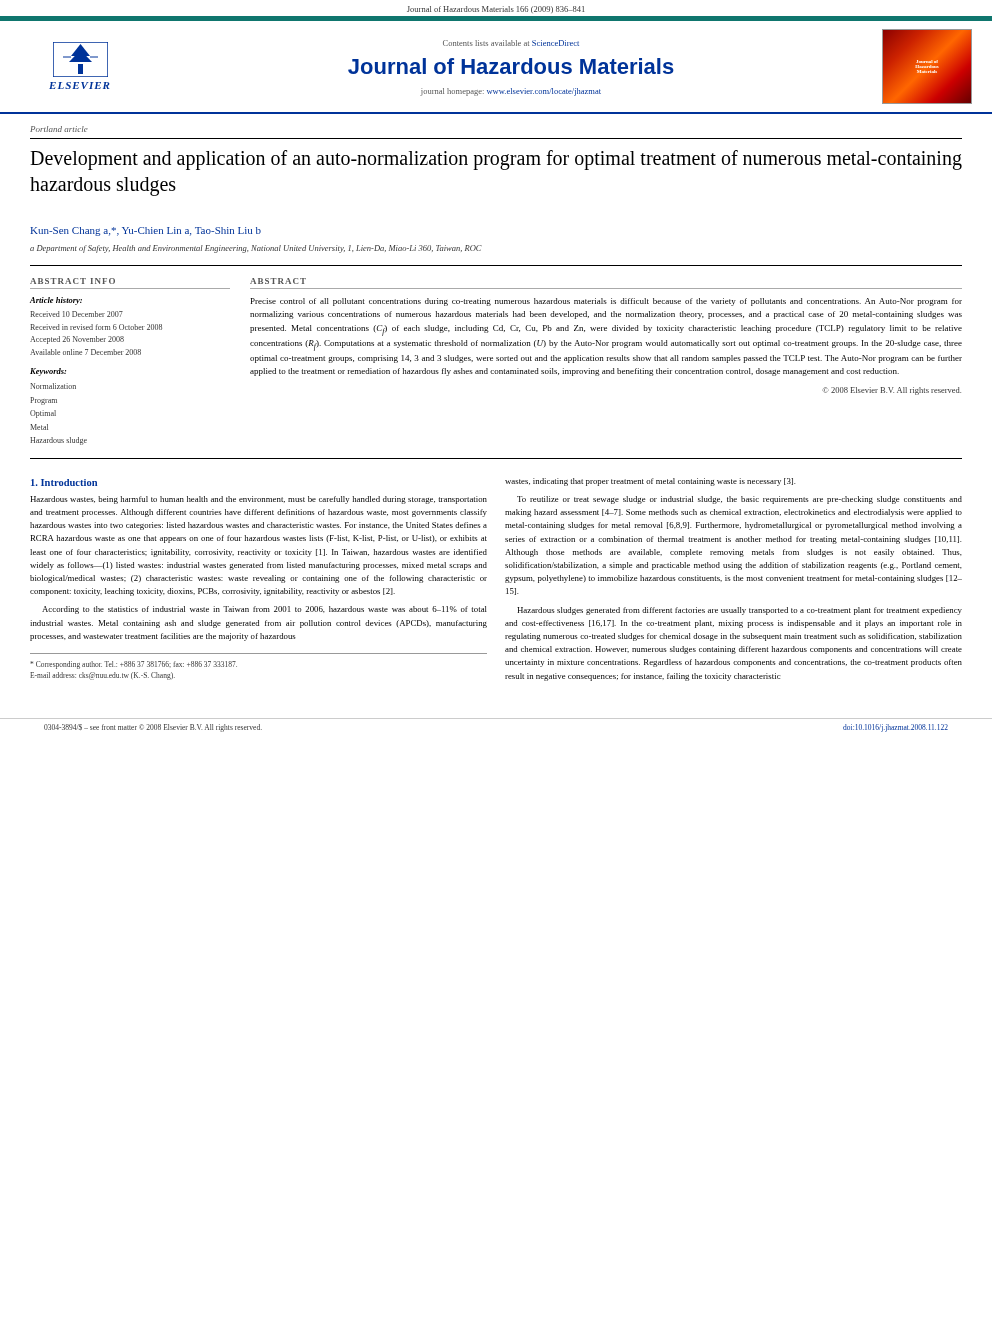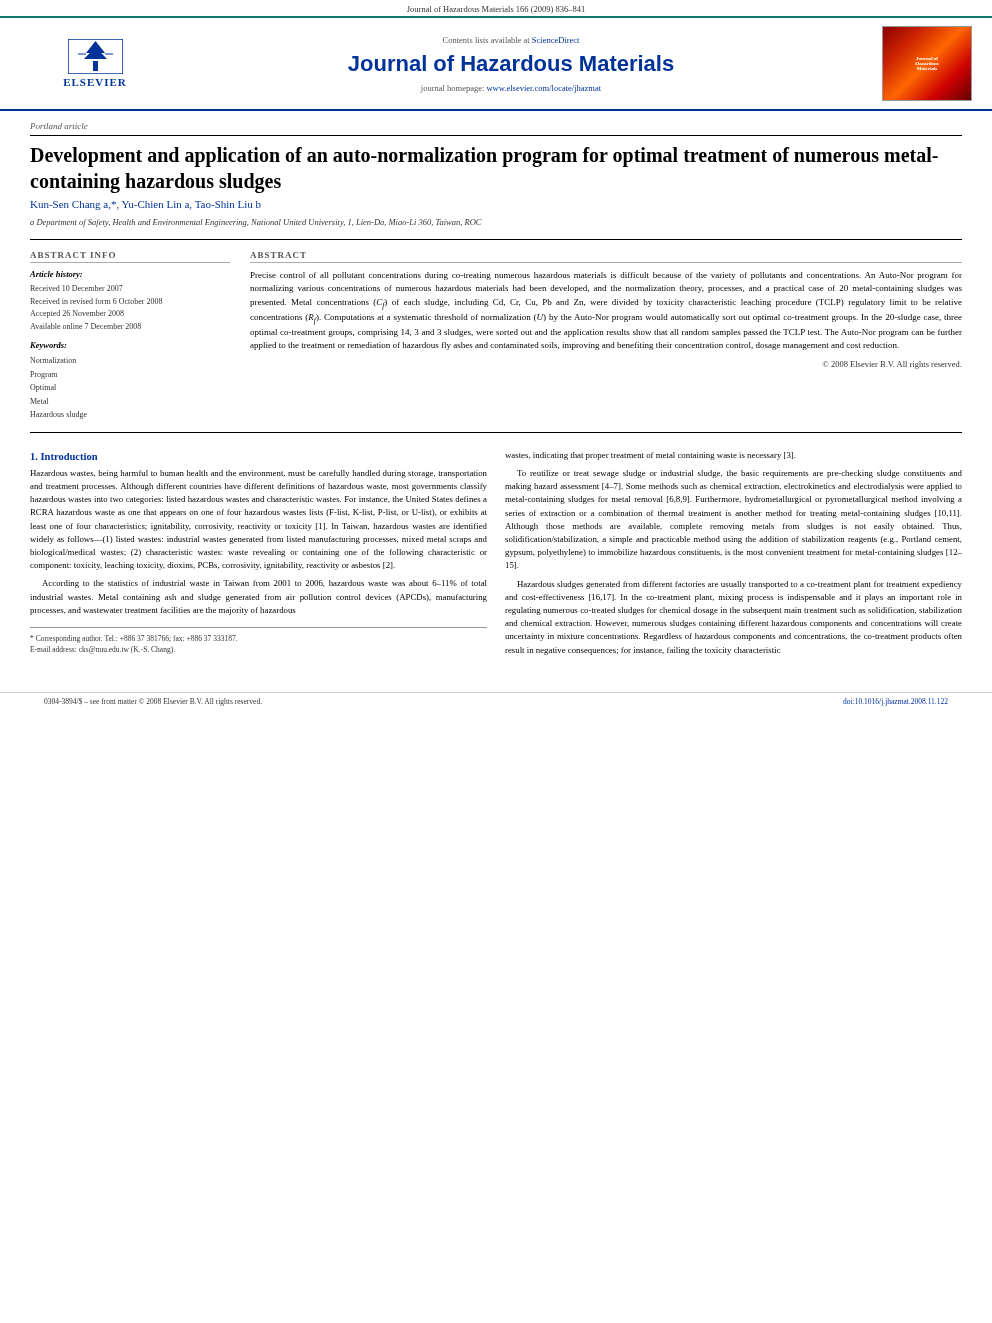--- a/index.html
+++ b/index.html
@@ -11,36 +11,37 @@
       width: 992px;
       min-height: 1323px;
     }
 
     
     .top-bar {
       text-align: center;
       font-size: 8.5px;
       color: #333;
       padding: 4px 0 2px 0;
-      border-bottom: 2px solid #0f766e;
+      border-bottom: 5px solid #0f766e;
     }
 
     
     .journal-header {
       display: flex;
       align-items: center;
       justify-content: space-between;
       padding: 8px 20px 8px 20px;
       border-bottom: 2px solid #003399;
     }
     .journal-header-left {
       display: flex;
       flex-direction: column;
-      align-items: flex-end;
+      align-items: center;
       width: 120px;
+      font-style: italic;
     }
     .elsevier-logo {
       width: 90px;
       height: 50px;
       display: flex;
       flex-direction: column;
       align-items: center;
     }
     .elsevier-tree {
       width: 55px;
@@ -115,24 +116,24 @@
       font-size: 9px;
       font-style: italic;
       color: #555;
       margin-bottom: 6px;
       border-bottom: 1px solid #000;
       padding-bottom: 4px;
     }
 
     .article-title {
       font-size: 20px;
-      font-weight: bold;
+      font-weight: normal;
       color: #000;
       line-height: 1.3;
-      margin-bottom: 4px;
+      margin-bottom: 27px;
       margin-top: 6px;
     }
 
     .authors {
       font-size: 11px;
       color: #003399;
       margin-bottom: 6px;
     }
 
     .affiliations {

